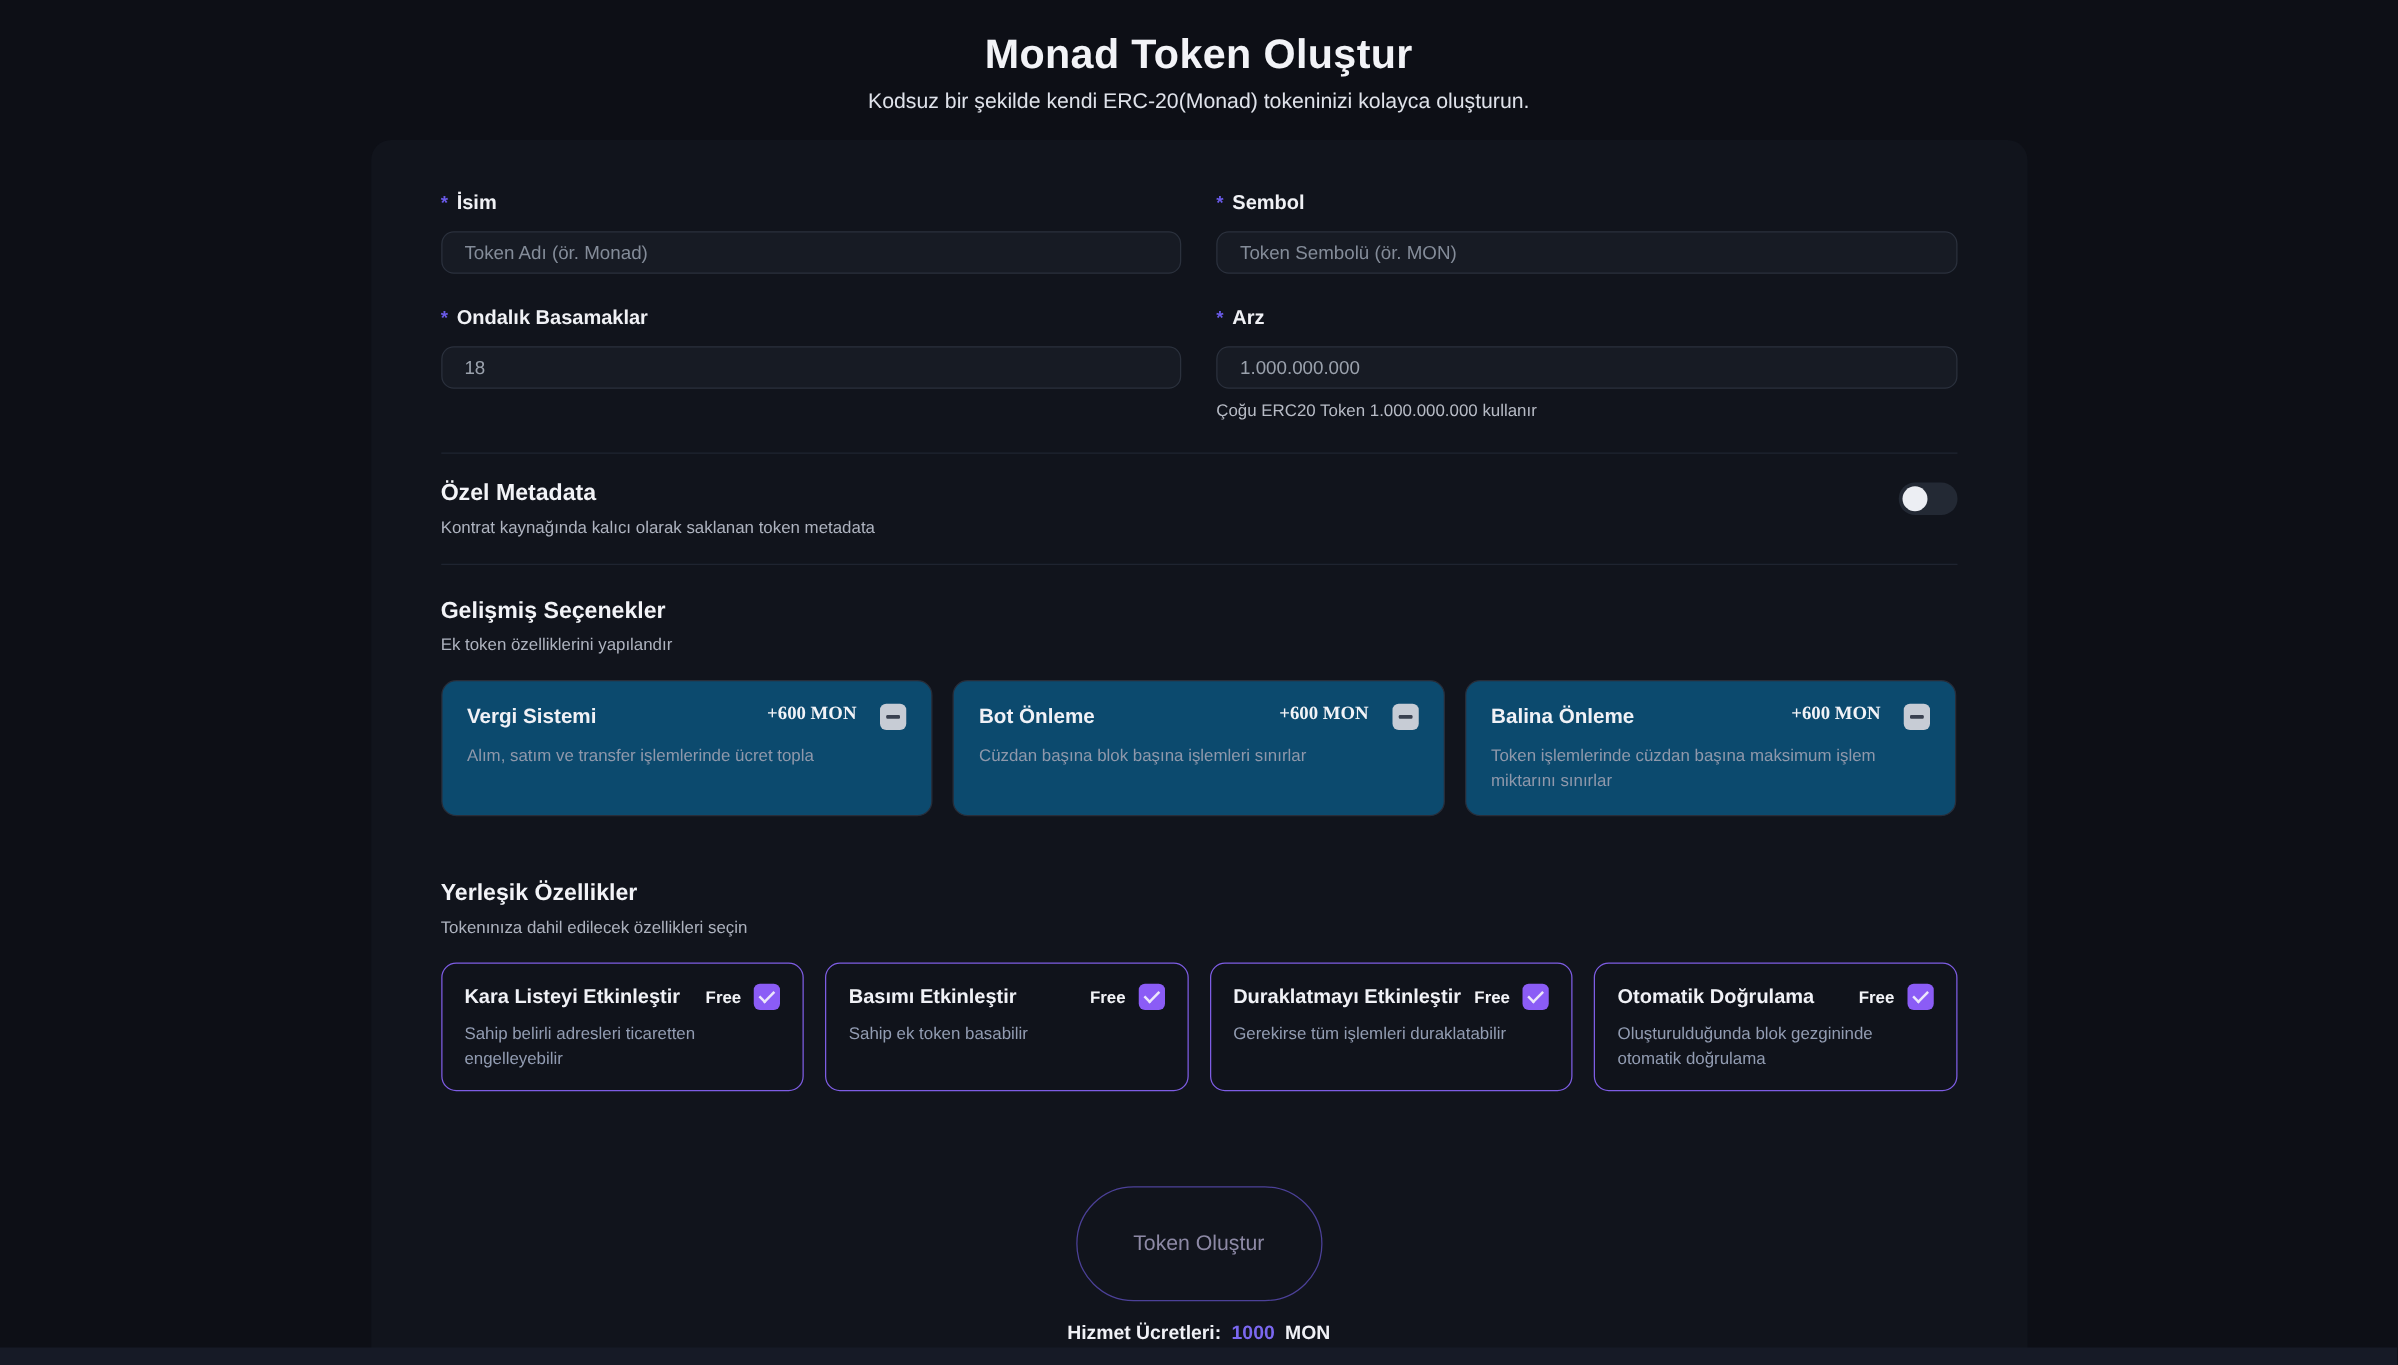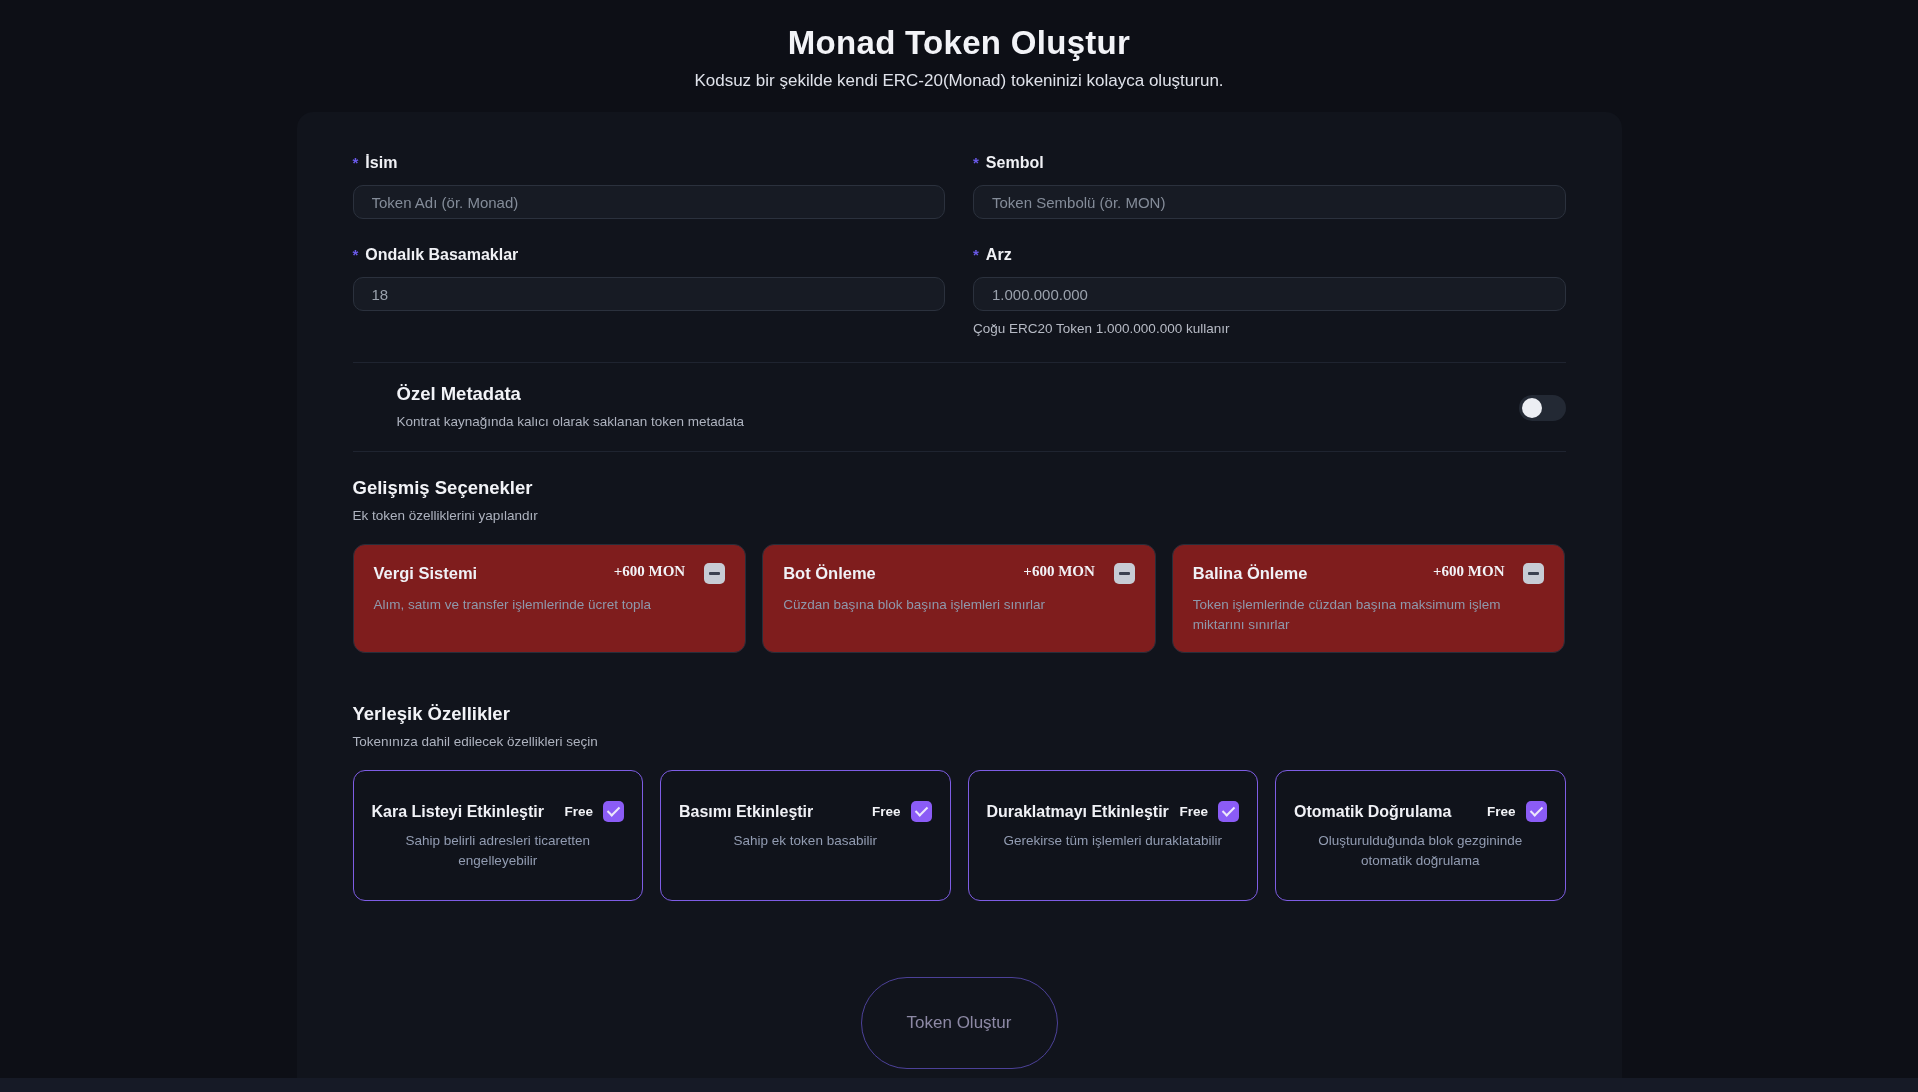--- a/index.html
+++ b/index.html
@@ -39,38 +39,38 @@
     padding: 0 18px;
     font-family: "Liberation Sans", sans-serif;
     font-size: 15px; color: #9aa1ac;
     outline: none;
   }
   .text-input::placeholder { color: #848c99; opacity: 1; }
   .field-hint { margin-top: 10px; font-size: 13.5px; color: #b7bbc5; }
   
   .divider { border: none; border-top: 1px solid #1f2430; margin: 26px 0 0 0; }
   
-  .metadata-row { display: flex; align-items: center; justify-content: space-between; padding: 20px 0 22px 0; margin-left: 44px; }
+  .metadata-row { display: flex; align-items: flex-start; justify-content: space-between; padding: 20px 0 22px 0; }
   .section-title { font-size: 18.5px; font-weight: bold; color: #f2f3f7; }
   .section-subtitle { margin-top: 9px; font-size: 13.5px; color: #aeb3bf; }
   .toggle {
     width: 47px; height: 26px; border-radius: 13px;
     background: #232934; position: relative; cursor: pointer;
     margin-top: 3px; flex: none;
   }
   .toggle-knob {
     position: absolute; top: 3px; left: 3px;
     width: 20px; height: 20px; border-radius: 50%;
     background: #eceef3;
   }
   
   .section-block { margin-top: 25px; }
   .options-grid { display: grid; grid-template-columns: repeat(3, 1fr); gap: 16px; margin-top: 21px; }
   .option-card {
-    background: #7f1d1d;
+    background: #0c4a6e;
     border: 1px solid #282d39;
     border-radius: 12px;
     padding: 18px 20px;
     min-height: 107px;
   }
   .option-head { display: flex; align-items: center; justify-content: space-between; gap: 10px; }
   .option-name { font-size: 16.5px; font-weight: 600; color: #f0f1f6; white-space: nowrap; }
   .option-right { display: flex; align-items: flex-start; gap: 19px; font-family: Liberation Serif, serif; }
   .option-price { font-size: 15px; font-weight: bold; color: #f2f3f7; white-space: nowrap; }
   .option-desc { margin-top: 11px; font-size: 13.5px; color: #8f98ab; line-height: 1.45; }
@@ -82,23 +82,22 @@
     content: ""; position: absolute; left: 5px; top: 9px;
     width: 11px; height: 3px; background: #3a4150; border-radius: 1px;
   }
   
   .features-section { margin-top: 50px; }
   .features-grid { display: grid; grid-template-columns: repeat(4, 1fr); gap: 17px; margin-top: 21px; }
   .feature-card {
     background: #10131b;
     border: 1px solid #7e5de4;
     border-radius: 12px;
-    padding: 30px 18px;
+    padding: 16px 18px;
     min-height: 100px;
-    text-align: center;
   }
   .feature-head { display: flex; align-items: center; justify-content: space-between; gap: 8px; }
   .feature-name { font-size: 16px; font-weight: 600; color: #f0f1f6; white-space: nowrap; }
   .feature-right { display: flex; align-items: center; gap: 10px; }
   .feature-price { font-size: 13.5px; font-weight: bold; color: #f2f3f7; }
   .checkbox-checked {
     width: 21px; height: 21px; border-radius: 5px;
     background: #8b5cf6; position: relative; cursor: pointer; flex: none;
   }
   .checkbox-checked::after {

